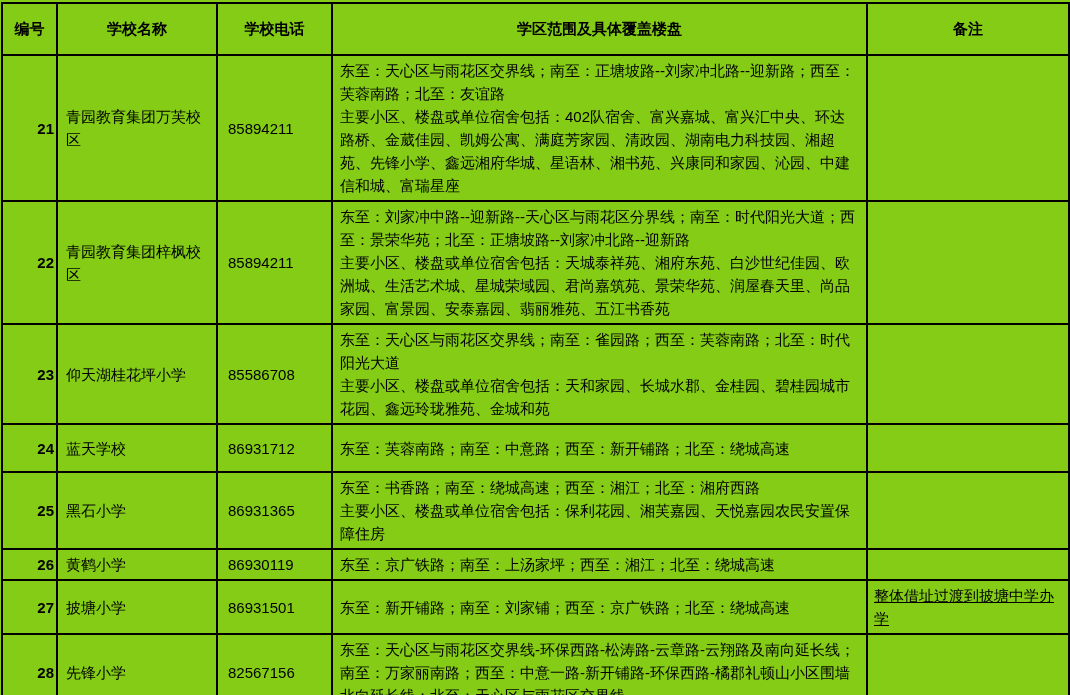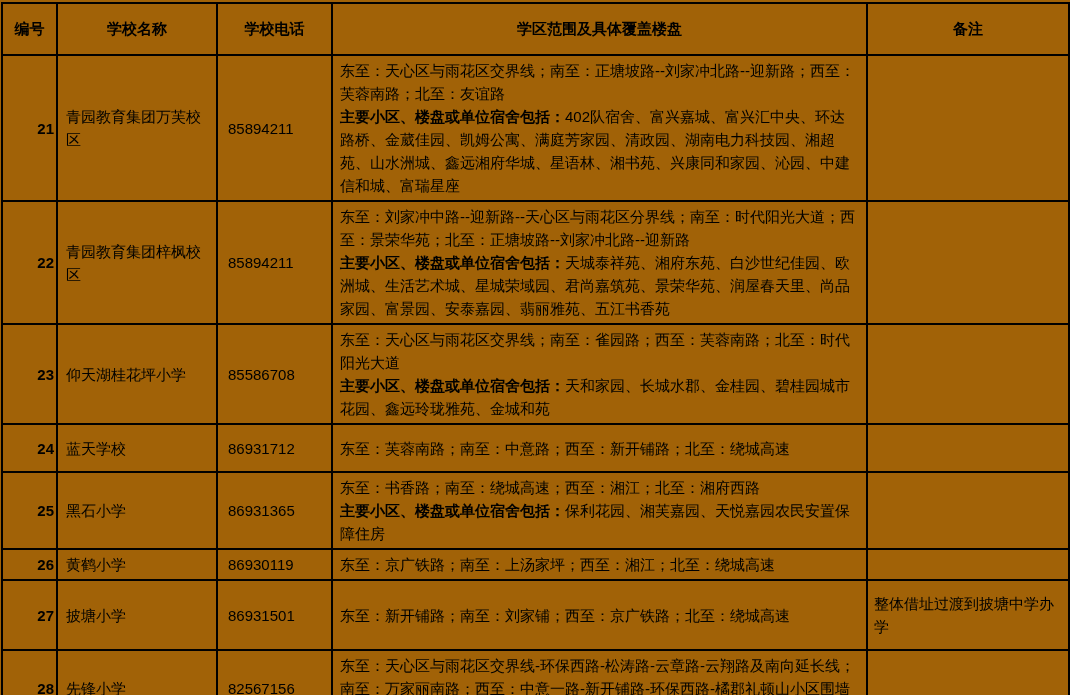--- a/index.html
+++ b/index.html
@@ -10,21 +10,21 @@
     height: 695px;
     overflow: hidden;
     font-family: "Liberation Sans", "DejaVu Sans", sans-serif;
     color: #000;
   }
   .page {
     box-sizing: border-box;
     width: 1070px;
     height: 695px;
     padding: 2px 1px;
-    background: #a16207;
+    background: #84cc16;
   }
   table.school-table {
     border-collapse: collapse;
     table-layout: fixed;
     width: 1067px;
     height: 690px;
   }
   .school-table th,
   .school-table td {
     border: 2px solid #000;
@@ -66,25 +66,26 @@
   }
   td.c-phone {
     padding: 2px 4px 2px 10px;
     text-align: left;
   }
   td.c-district {
     padding: 3px 8px 3px 7px;
     text-align: left;
   }
   td.c-remark {
-    padding: 11px 6px;
+    padding: 3px 6px;
     text-align: left;
+    text-decoration: underline;
   }
   .boundary, .props-line { display: block; }
-  .props-label { font-weight: bold; margin-top: 12px; }
+  .props-label { font-weight: normal; margin-top: 12px; }
 </style>
 </head>
 <body>
 
 <div class="page">
   <table class="school-table">
     <colgroup>
       <col style="width:55px">
       <col style="width:160px">
       <col style="width:115px">
@@ -100,21 +101,21 @@
         <th>备注</th>
       </tr>
     </thead>
     <tbody>
         <tr>
     <td class="c-id">21</td>
     <td class="c-school">青园教育集团万芙校区</td>
     <td class="c-phone">85894211</td>
     <td class="c-district">
       <span class="boundary">东至：天心区与雨花区交界线；南至：正塘坡路--刘家冲北路--迎新路；西至：芙蓉南路；北至：友谊路</span>
-      <span class="props-line"><strong class="props-label">主要小区、楼盘或单位宿舍包括：</strong><span>402队宿舍、富兴嘉城、富兴汇中央、环达路桥、金葳佳园、凯姆公寓、满庭芳家园、清政园、湖南电力科技园、湘超苑、山水洲城、鑫远湘府华城、星语林、湘书苑、兴康同和家园、沁园、中建信和城、富瑞星座</span></span>
+      <span class="props-line"><strong class="props-label">主要小区、楼盘或单位宿舍包括：</strong><span>402队宿舍、富兴嘉城、富兴汇中央、环达路桥、金葳佳园、凯姆公寓、满庭芳家园、清政园、湖南电力科技园、湘超苑、先锋小学、鑫远湘府华城、星语林、湘书苑、兴康同和家园、沁园、中建信和城、富瑞星座</span></span>
     </td>
     <td class="c-remark"></td>
   </tr>
         <tr>
     <td class="c-id">22</td>
     <td class="c-school">青园教育集团梓枫校区</td>
     <td class="c-phone">85894211</td>
     <td class="c-district">
       <span class="boundary">东至：刘家冲中路--迎新路--天心区与雨花区分界线；南至：时代阳光大道；西至：景荣华苑；北至：正塘坡路--刘家冲北路--迎新路</span>
       <span class="props-line"><strong class="props-label">主要小区、楼盘或单位宿舍包括：</strong><span>天城泰祥苑、湘府东苑、白沙世纪佳园、欧洲城、生活艺术城、星城荣域园、君尚嘉筑苑、景荣华苑、润屋春天里、尚品家园、富景园、安泰嘉园、翡丽雅苑、五江书香苑</span></span>

